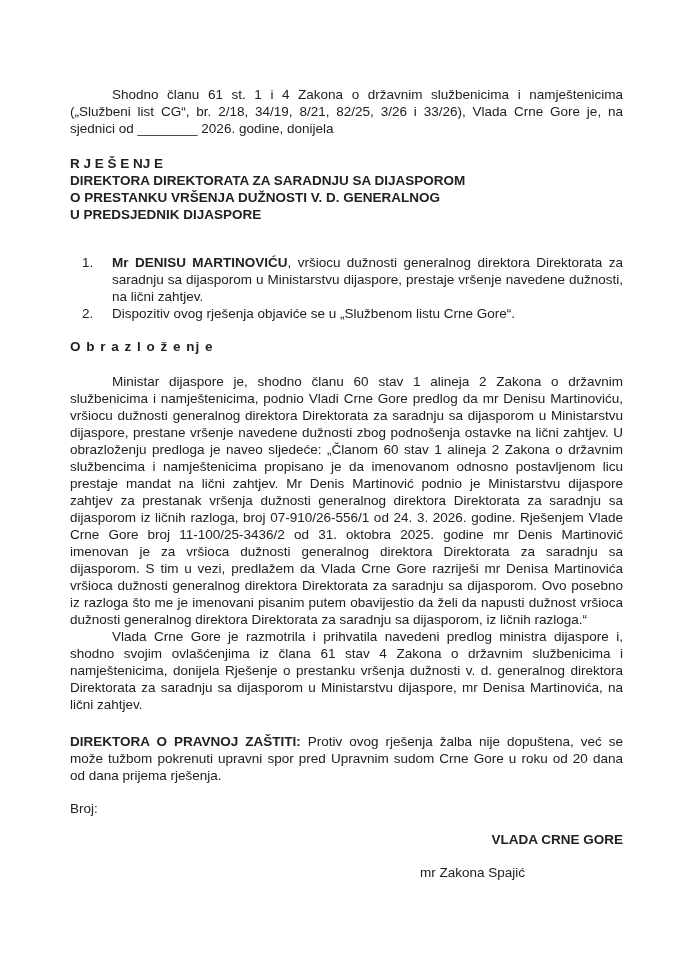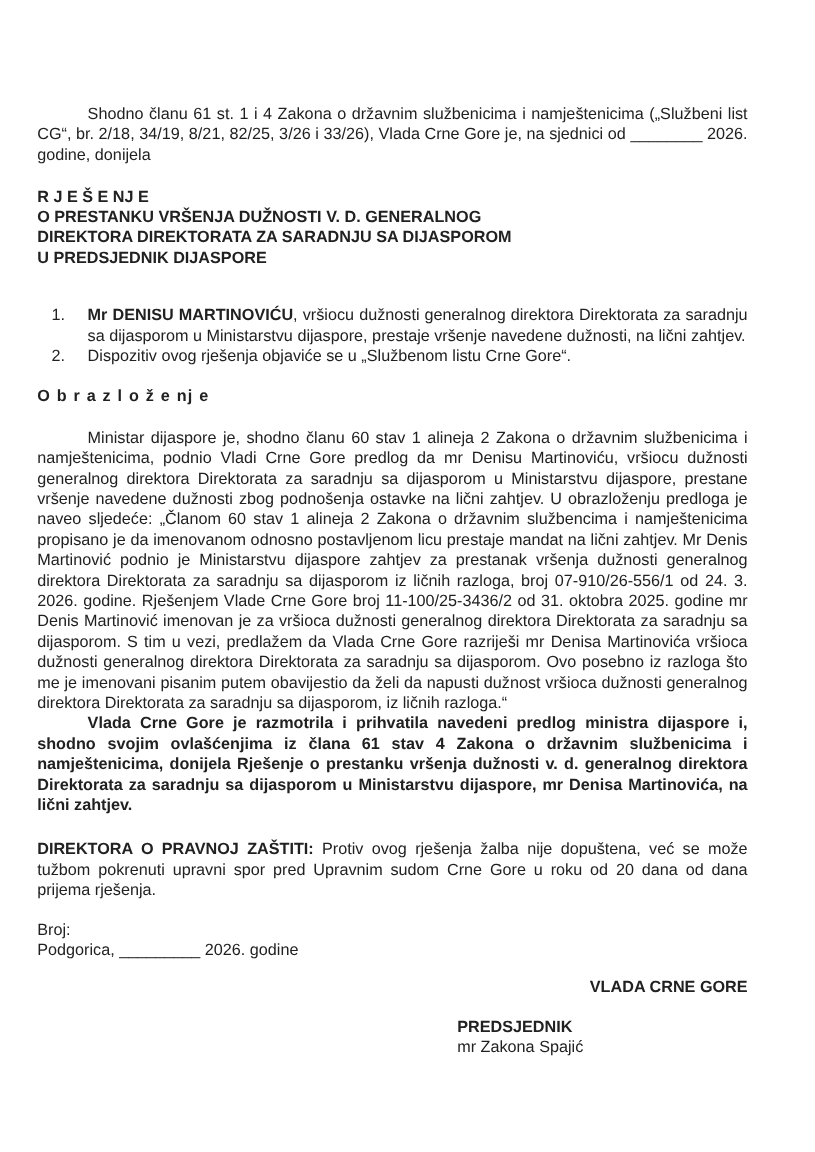--- a/index.html
+++ b/index.html
@@ -6,21 +6,21 @@
   body {
     width: 679px;
     height: 960px;
     overflow: hidden;
     background: #ffffff;
     font-family: "Liberation Sans", "DejaVu Sans", sans-serif;
     font-size: 13.5px;
     line-height: 17px;
     color: #212121;
   }
-  .page { padding: 86px 56px 0 31px; }
+  .page { padding: 86px 56px 0 70px; }
   p { margin: 0; }
   .just { text-align: justify; }
   .indent { text-indent: 42px; }
   .title-block {
     margin-top: 18px;
     text-align: left;
     font-weight: bold;
   }
   .list { margin-top: 31px; }
   .list-item { display: flex; }
@@ -29,21 +29,21 @@
     margin-left: 12px;
     text-align: left;
   }
   .item-text { flex: 1; text-align: justify; }
   .heading {
     margin-top: 16px;
     text-align: left;
     font-weight: bold;
     letter-spacing: 1px;
   }
-  .body-para { margin-top: 0; font-weight: bold; }
+  .body-para { margin-top: 0; }
   .first-body-para { margin-top: 18px; }
   .closing { text-indent: 45px; }
   .notice { margin-top: 20px; }
   .bold { font-weight: bold; }
   .block-broj { margin-top: 16px; }
   .gov {
     margin-top: 14px;
     text-align: right;
     font-weight: bold;
   }
@@ -52,22 +52,22 @@
 </style>
 </head>
 <body>
 
 <div class="page">
 
   <p class="just indent">Shodno članu 61 st. 1 i 4 Zakona o državnim službenicima i namještenicima („Službeni list CG“, br. 2/18, 34/19, 8/21, 82/25, 3/26 i 33/26), Vlada Crne Gore je, na sjednici od ________ 2026. godine, donijela</p>
 
   <div class="title-block">
     <div>R J E Š E NJ E</div>
+    <div>DIREKTORA DIREKTORATA ZA SARADNJU SA DIJASPOROM</div>
     <div>O PRESTANKU VRŠENJA DUŽNOSTI V. D. GENERALNOG</div>
-    <div>DIREKTORA DIREKTORATA ZA SARADNJU SA DIJASPOROM</div>
     <div>U PREDSJEDNIK DIJASPORE</div>
   </div>
 
   <div class="list">
     <div class="list-item">
       <span class="num">1.</span>
       <p class="item-text"><span class="bold">Mr DENISU MARTINOVIĆU</span><span>, vršiocu dužnosti generalnog direktora Direktorata za saradnju sa dijasporom u Ministarstvu dijaspore, prestaje vršenje navedene dužnosti, na lični zahtjev.</span></p>
     </div>
     <div class="list-item">
       <span class="num">2.</span>
@@ -79,23 +79,21 @@
 
   <p class="just indent first-body-para">Ministar dijaspore je, shodno članu 60 stav 1 alineja 2 Zakona o državnim službenicima i namještenicima, podnio Vladi Crne Gore predlog da mr Denisu Martinoviću, vršiocu dužnosti generalnog direktora Direktorata za saradnju sa dijasporom u Ministarstvu dijaspore, prestane vršenje navedene dužnosti zbog podnošenja ostavke na lični zahtjev. U obrazloženju predloga je naveo sljedeće: „Članom 60 stav 1 alineja 2 Zakona o državnim službencima i namještenicima propisano je da imenovanom odnosno postavljenom licu prestaje mandat na lični zahtjev. Mr Denis Martinović podnio je Ministarstvu dijaspore zahtjev za prestanak vršenja dužnosti generalnog direktora Direktorata za saradnju sa dijasporom iz ličnih razloga, broj 07-910/26-556/1 od 24. 3. 2026. godine. Rješenjem Vlade Crne Gore broj 11-100/25-3436/2 od 31. oktobra 2025. godine mr Denis Martinović imenovan je za vršioca dužnosti generalnog direktora Direktorata za saradnju sa dijasporom. S tim u vezi, predlažem da Vlada Crne Gore razriješi mr Denisa Martinovića vršioca dužnosti generalnog direktora Direktorata za saradnju sa dijasporom. Ovo posebno iz razloga što me je imenovani pisanim putem obavijestio da želi da napusti dužnost vršioca dužnosti generalnog direktora Direktorata za saradnju sa dijasporom, iz ličnih razloga.“</p>
 
   <p class="just indent body-para">Vlada Crne Gore je razmotrila i prihvatila navedeni predlog ministra dijaspore i, shodno svojim ovlašćenjima iz člana 61 stav 4 Zakona o državnim službenicima i namještenicima, donijela Rješenje o prestanku vršenja dužnosti v. d. generalnog direktora Direktorata za saradnju sa dijasporom u Ministarstvu dijaspore, mr Denisa Martinovića, na lični zahtjev.</p>
 
 
   <p class="just notice"><span class="bold">DIREKTORA O PRAVNOJ ZAŠTITI: </span><span>Protiv ovog rješenja žalba nije dopuštena, već se može tužbom pokrenuti upravni spor pred Upravnim sudom Crne Gore u roku od 20 dana od dana prijema rješenja.</span></p>
 
   <div class="block-broj">
     <p>Broj:</p>
-    <p>Podgorica, _________ 2026. godine</p>
   </div>
 
   <p class="gov">VLADA CRNE GORE</p>
 
   <div class="sig">
-    <div class="sig-title">PREDSJEDNIK</div>
     <div>mr Zakona Spajić</div>
   </div>
 
 </div>
 
 </body></html>

